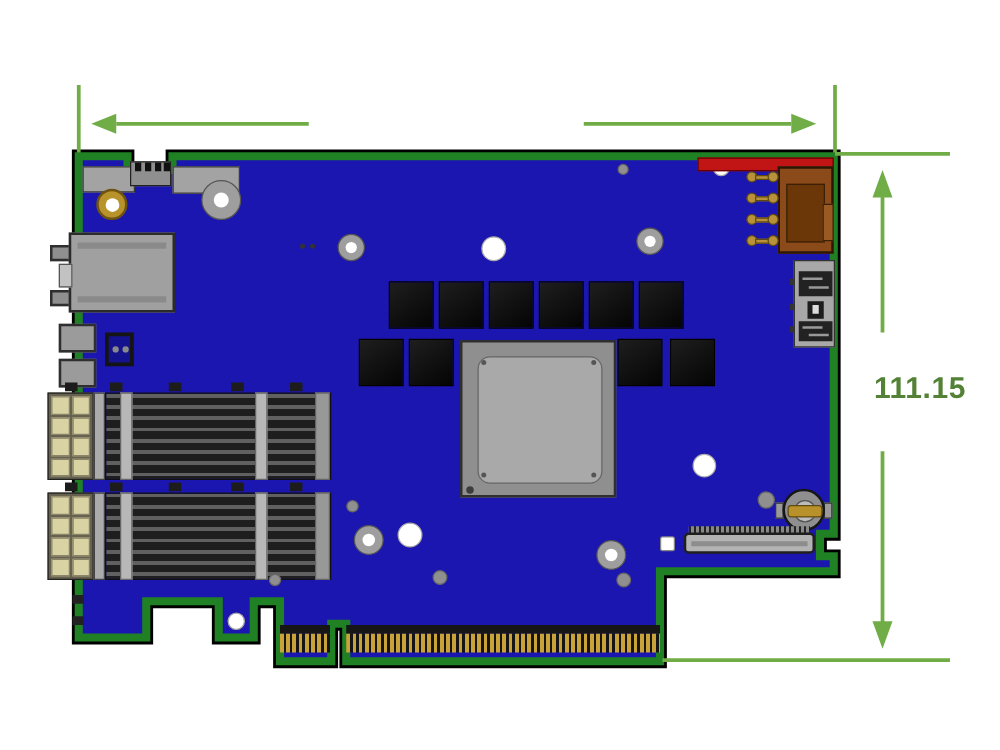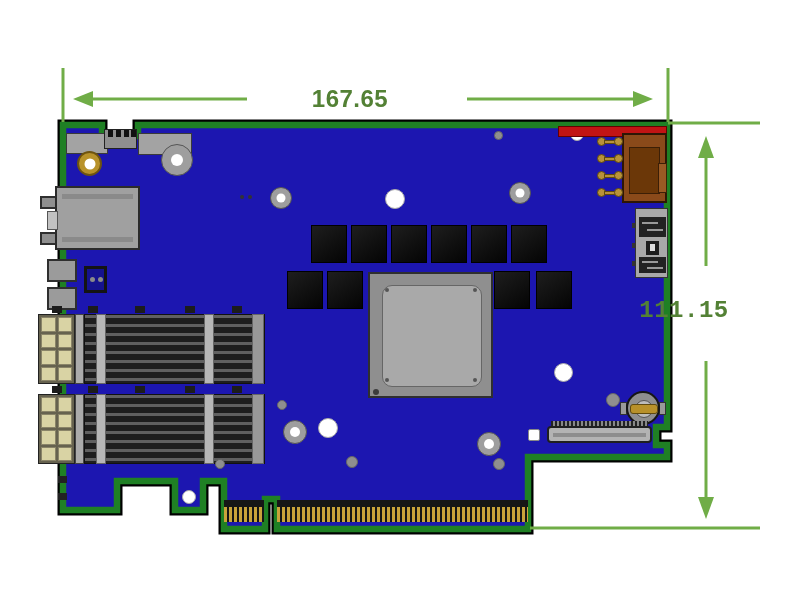--- a/index.html
+++ b/index.html
@@ -62,22 +62,21 @@
     <path class="dimline" d="M467,99 H633"></path>
     <polygon class="dimhead" points="653,99 633,91 633,107"></polygon>
 
     <path class="dimline" d="M706,157 V266"></path>
     <polygon class="dimhead" points="706,136 698,158 714,158"></polygon>
     <path class="dimline" d="M706,361 V498"></path>
     <polygon class="dimhead" points="706,519 698,497 714,497"></polygon>
     <path class="dimline" d="M530,528 H760"></path>
   </svg>
 
-  <div class="dim-text" style="left:300px;top:85px;width:100px;">167.65</div>
-  <div class="dim-text" style="left:636px;top:297px;width:96px;font-family:Liberation Mono, monospace;">111.15</div>
+  <div class="dim-text" style="left:688px;top:297px;width:96px;">111.15</div>
 
   <div class="c bracket" style="left:66px;top:133px;width:42px;height:21px;"></div>
   <div class="c" style="left:104px;top:129px;width:33px;height:20px;background:#8f8f8f;border:1px solid #222;">
     <span style="position:absolute;left:3px;top:0;width:5px;height:7px;background:#111;"></span>
     <span style="position:absolute;left:11px;top:0;width:5px;height:7px;background:#111;"></span>
     <span style="position:absolute;left:19px;top:0;width:5px;height:7px;background:#111;"></span>
     <span style="position:absolute;left:26px;top:0;width:5px;height:7px;background:#111;"></span>
   </div>
   <div class="c bracket" style="left:138px;top:133px;width:54px;height:22px;"></div>
   <div class="c" style="left:161px;top:144px;width:32px;height:32px;border-radius:50%;background:var(--metal-gray);border:1px solid #555;">

